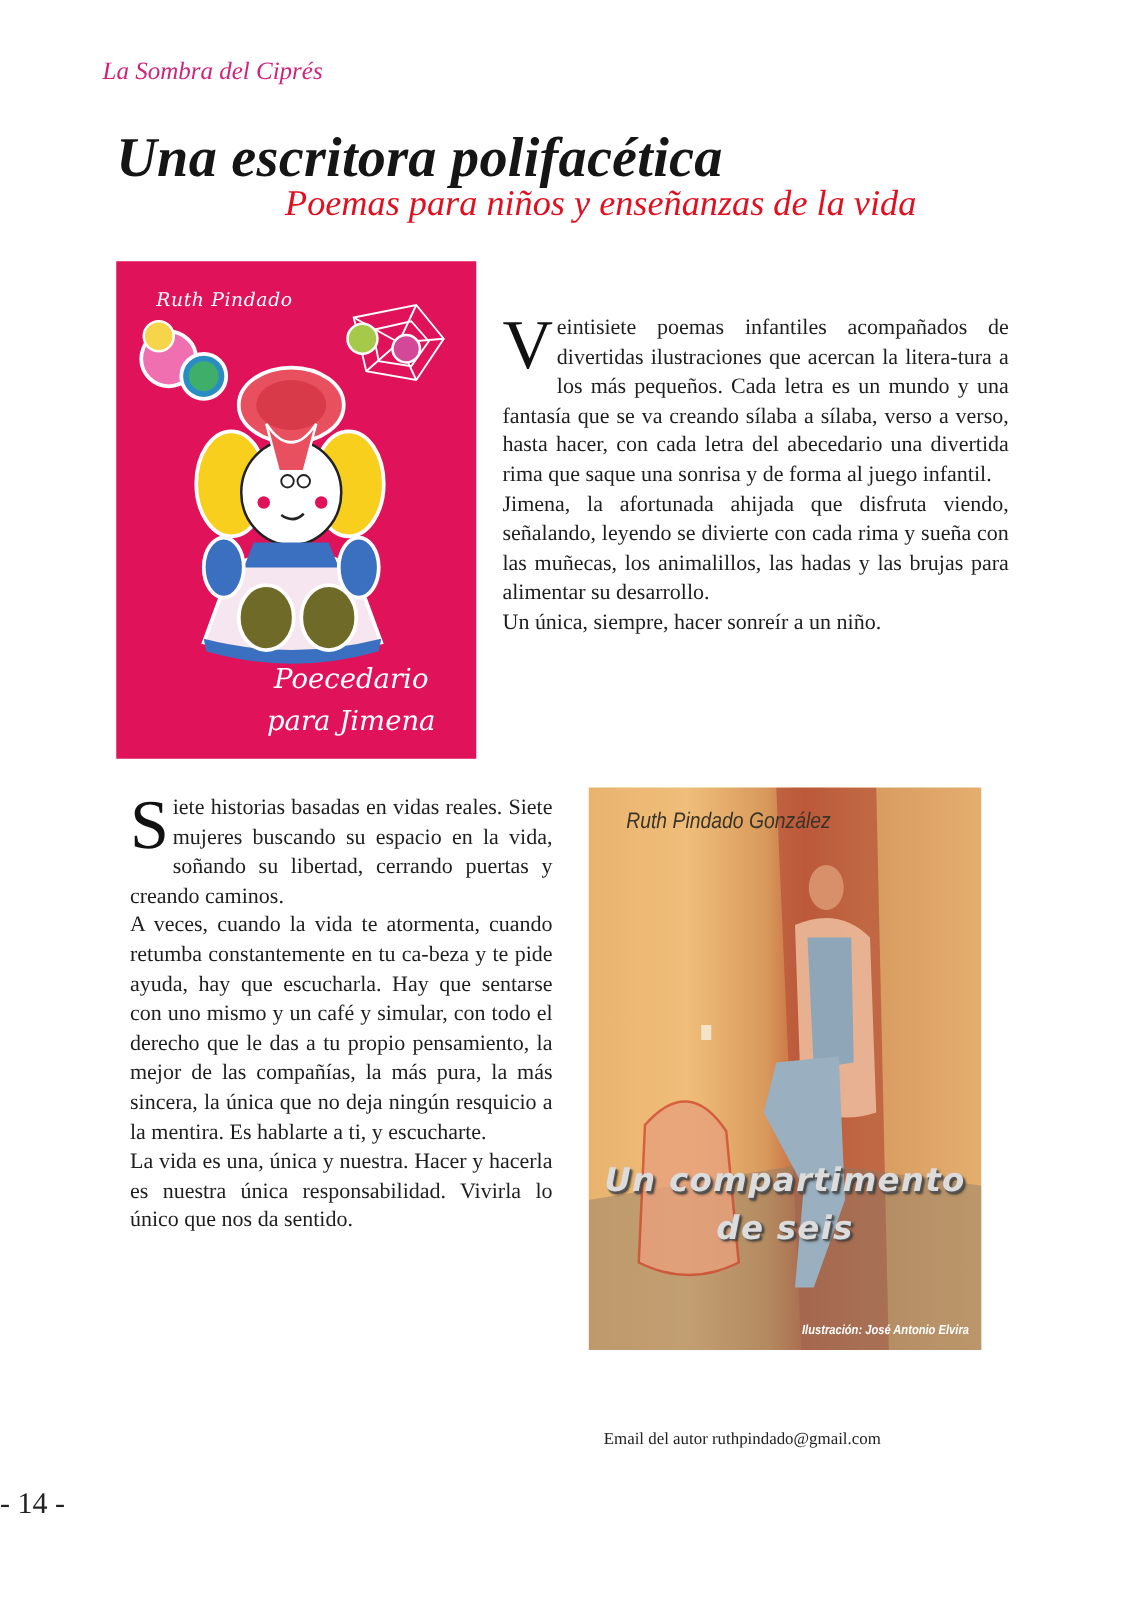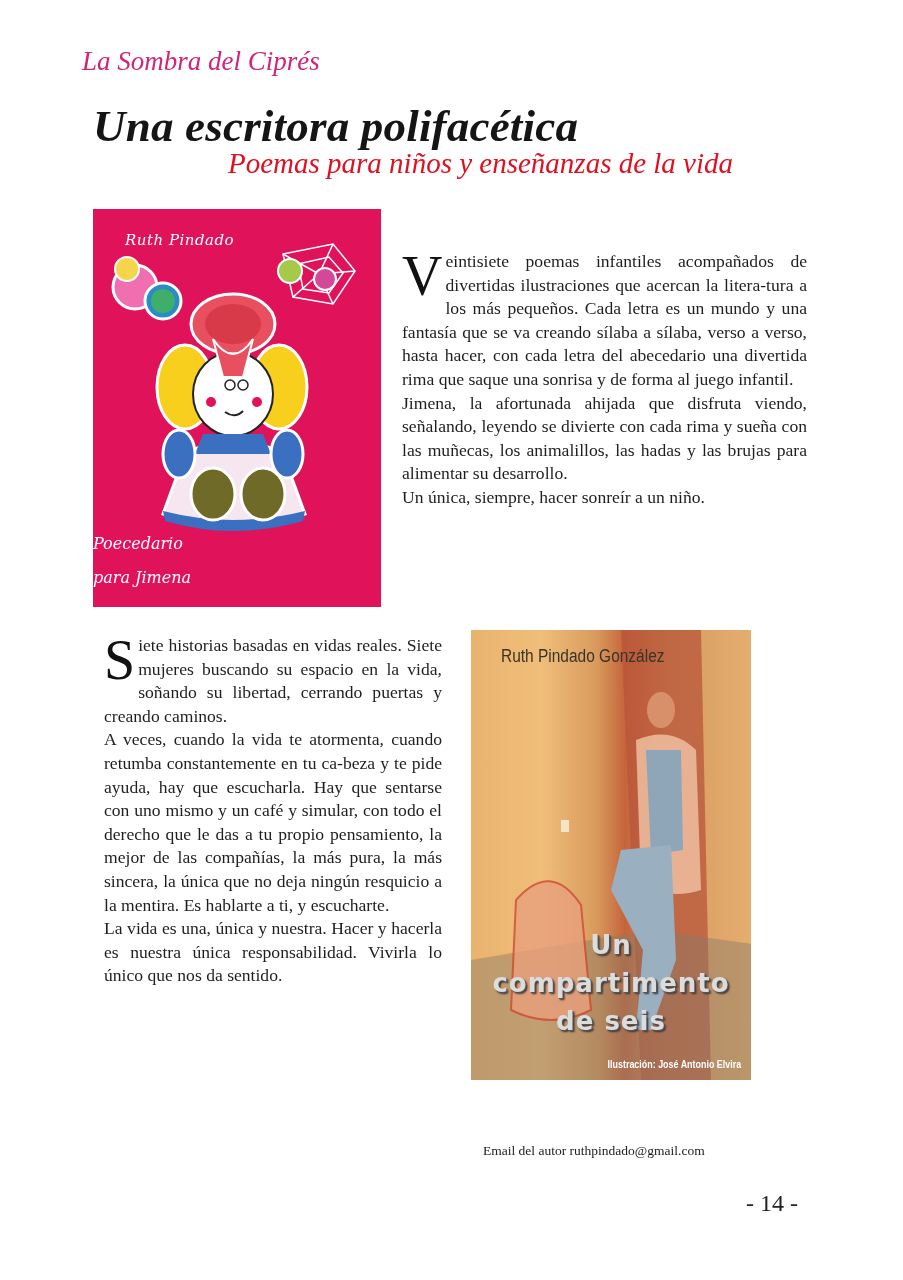--- a/index.html
+++ b/index.html
@@ -1,51 +1,51 @@
 <!DOCTYPE html>
 <html><head>
 <meta charset="utf-8">
 <style>
   html, body { margin: 0; padding: 0; background: #ffffff; }
   body { width: 903px; height: 1280px; position: relative; overflow: hidden;
          font-family: "Liberation Serif", "DejaVu Serif", serif; color: #1a1a1a; }
-  .header { position: absolute; left: 82px; top: 46px; font-style: italic; font-size: 27px; color: #d0247a; }
+  .header { position: absolute; left: 82px; top: 46px; font-style: italic; font-size: 20px; color: #d0247a; }
   .title { position: absolute; left: 93px; top: 100px; font-size: 45px; font-weight: bold; color: #151515; letter-spacing: 0.2px; white-space: nowrap; font-style: italic; }
   .subtitle { position: absolute; left: 228px; top: 147px; font-style: italic; font-size: 29px; color: #e01020; white-space: nowrap; }
 
   .body-text { font-size: 17.6px; line-height: 23.6px; text-align: justify; color: #1e1e1e; hyphens: manual; }
   .body-text p { margin: 0; }
   .dropcap { float: left; font-size: 56px; line-height: 44px; padding-top: 4px; margin-right: 3px; color: #111; }
 
   .text1 { position: absolute; left: 402px; top: 250px; width: 405px; }
   .text2 { position: absolute; left: 104px; top: 634px; width: 338px; }
 
   
   .cover1 { position: absolute; left: 93px; top: 209px; width: 288px; height: 398px;
             background: #e0125a; overflow: hidden; }
   .cover1 .author { position: absolute; left: 32px; top: 22px; color: #fff; font-style: italic;
                     font-family: "DejaVu Serif", serif; font-size: 15px; letter-spacing: 0.5px; }
-  .cover1 .book-title { position: absolute; left: 0; width: 100%; color: #fff;
-                        font-style: italic; font-family: "DejaVu Serif", serif; font-size: 16px; line-height: 34px; top: 318px; }
+  .cover1 .book-title { position: absolute; left: 0; width: 100%; text-align: center; color: #fff;
+                        font-style: italic; font-family: "DejaVu Serif", serif; font-size: 22px; line-height: 34px; top: 318px; padding-left: 44px; }
   .cover1 svg { position: absolute; left: 0; top: 0; }
 
   
-  .cover2 { position: absolute; left: 471px; top: 630px; width: 280px; height: 450px; overflow: hidden;
-            background: linear-gradient(90deg, #e9b36e 0%, #f0be7a 25%, #d89a5c 45%, #c5643c 55%, #d79a60 70%, #e4ae6e 100%); }
+  .cover2 { position: absolute; left: 471px; top: 630px; width: 314px; height: 450px; overflow: hidden;
+            background: linear-gradient(90deg, #e9b36e 0%, #f0be7a 25%, #d89a5c 45%, #c5643c 55%, #d79a60 70%, #e4ae6e 100%); font-style: italic; }
   .cover2 .author { position: absolute; left: 30px; top: 16px; font-family: "Liberation Sans", sans-serif;
                     font-size: 18px; color: #3a3328; transform: scaleX(0.86); transform-origin: left; white-space: nowrap; }
   .cover2 .book-title { position: absolute; left: 0; width: 100%; top: 296px; text-align: center;
                         font-family: "DejaVu Sans", sans-serif; font-weight: bold; font-size: 26px; line-height: 38px;
                         color: #dcdcdc; text-shadow: 1px 1px 0 #555, 2px 2px 2px #333; letter-spacing: 1px; }
   .cover2 .credit { position: absolute; right: 10px; bottom: 10px; font-family: "Liberation Sans", sans-serif;
                     font-weight: bold; font-size: 10.5px; color: #fff; transform: scaleX(0.85); transform-origin: right; white-space: nowrap; }
   .cover2 svg { position: absolute; left: 0; top: 0; }
 
   .email { position: absolute; left: 483px; top: 1143px; font-size: 13.5px; color: #222; white-space: nowrap; }
-  .page-num { position: absolute; left: 0; width: 798px; text-align: right; top: 1190px; font-size: 24px; color: #222; }
+  .page-num { position: absolute; left: 0; width: 798px; text-align: left; top: 1190px; font-size: 24px; color: #222; }
 </style>
 </head>
 <body>
 
 <div class="header">La Sombra del Ciprés</div>
 <div class="title">Una escritora polifacética</div>
 <div class="subtitle">Poemas para niños y enseñanzas de la vida</div>
 
 <div class="cover1">
   <svg width="288" height="398" viewBox="0 0 288 398">

